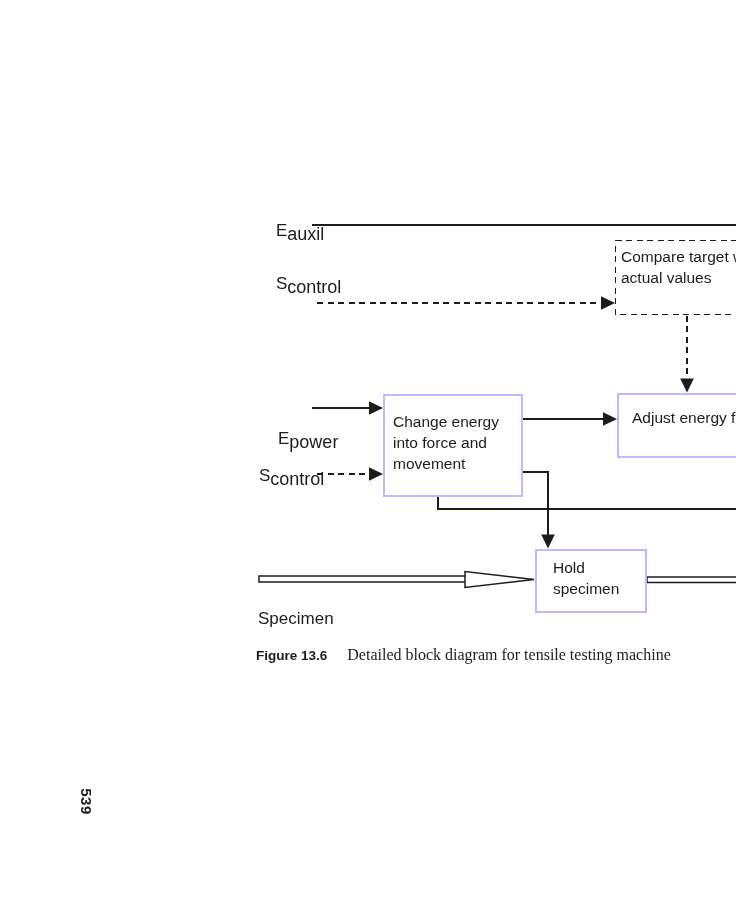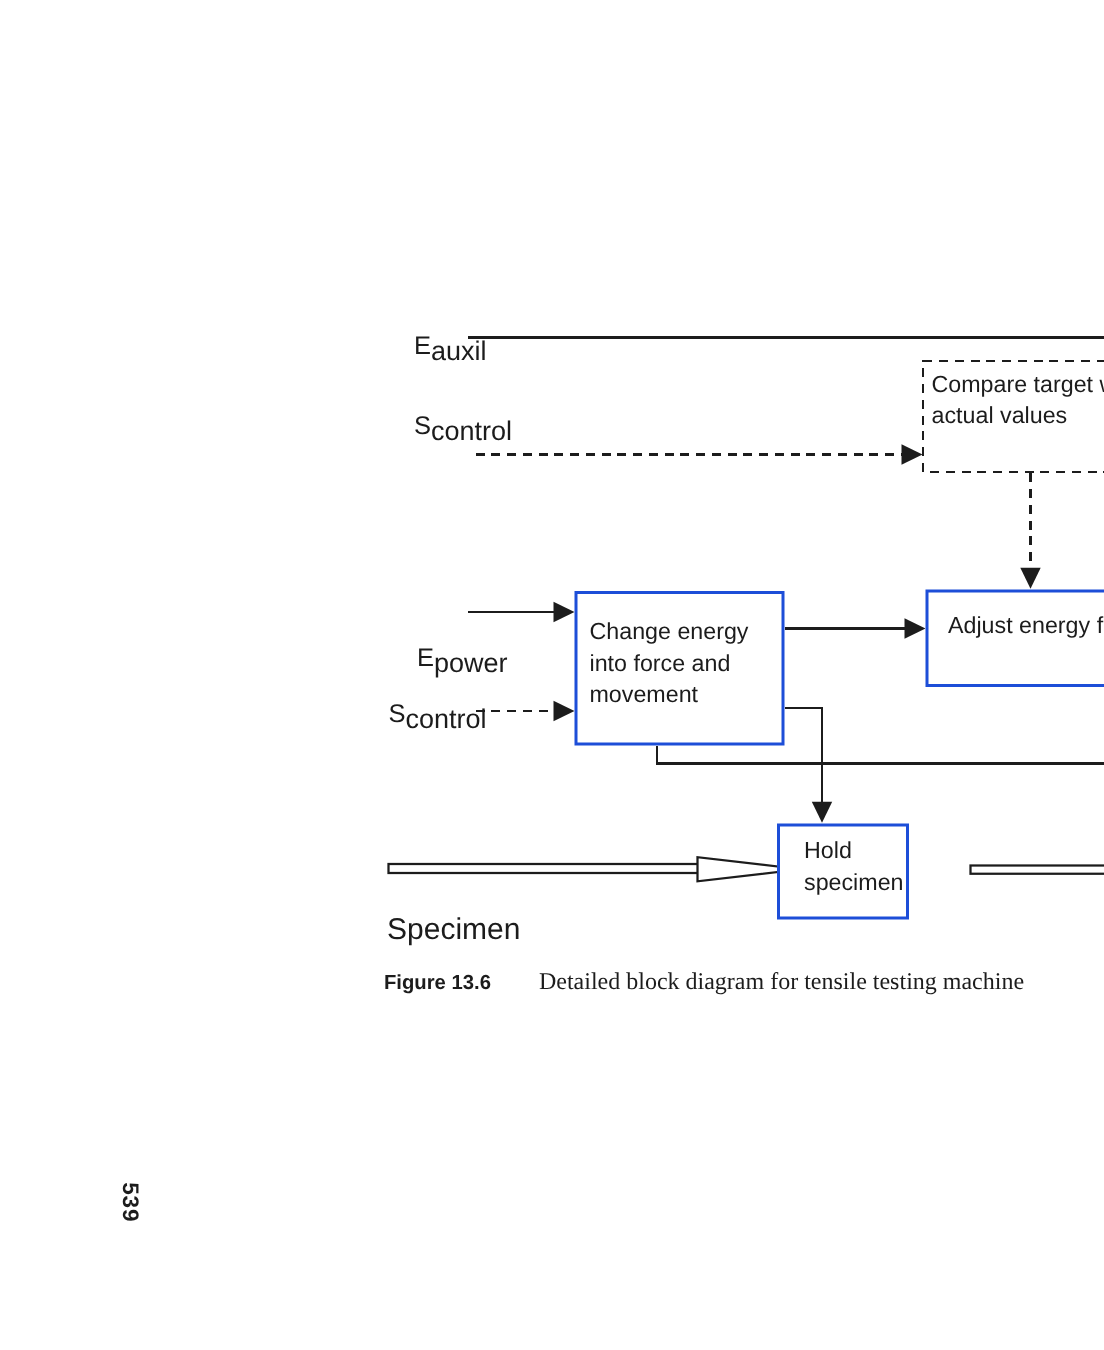--- a/index.html
+++ b/index.html
@@ -9,48 +9,48 @@
     overflow: hidden;
     background: #ffffff;
     font-family: "Liberation Sans", sans-serif;
     color: #1c1c1c;
   }
   #diagram-svg { position: absolute; left: 0; top: 0; }
 
   .box {
     position: absolute;
     box-sizing: border-box;
-    border: 2px solid #1d4ed8;
+    border: 2px solid #c4b5fd;
     background: #ffffff;
     font-size: 15.5px;
     line-height: 21px;
     color: #1c1c1c;
   }
   .box-change { left: 383px; top: 394px; width: 140px; height: 103px; padding: 15px 2px 0 8px; }
   .box-adjust { left: 617px; top: 393px; width: 155px; height: 65px; padding: 12px 2px 0 13px; }
-  .box-hold   { left: 518px; top: 549px; width: 88px; height: 64px; padding: 6px 2px 0 16px; }
+  .box-hold   { left: 535px; top: 549px; width: 112px; height: 64px; padding: 6px 2px 0 16px; }
 
   .compare-text {
     position: absolute;
     left: 621px; top: 246px; width: 142px;
     font-size: 15.5px; line-height: 21px;
   }
 
   .sig-label { position: absolute; font-size: 17px; }
   .sig-label .sub { font-size: 18px; position: relative; top: 4px; }
   .lbl-e-auxil    { left: 276px; top: 220px; }
   .lbl-s-ctrl-top { left: 276px; top: 273px; }
   .lbl-e-power    { left: 278px; top: 428px; }
   .lbl-s-ctrl-mid { left: 259px; top: 465px; }
 
-  .specimen-label { position: absolute; left: 258px; top: 609px; font-size: 20px; }
+  .specimen-label { position: absolute; left: 258px; top: 609px; font-size: 17px; }
 
   .caption { position: absolute; left: 256px; top: 646px; white-space: nowrap; }
   .caption .cap-label { font-family: "Liberation Sans", sans-serif; font-weight: bold; font-size: 13.5px; }
-  .caption .cap-text  { font-family: "Liberation Serif", serif; font-size: 16px; margin-left: 32px; }
+  .caption .cap-text  { font-family: "Liberation Serif", serif; font-size: 16px; margin-left: 20px; }
 
   .page-number {
     position: absolute; left: 66px; top: 781px; width: 40px; height: 40px;
     display: flex; align-items: center; justify-content: center;
   }
   .page-number span {
     display: inline-block;
     transform: rotate(90deg);
     font-weight: bold; font-size: 15px; letter-spacing: 0.5px;
   }

